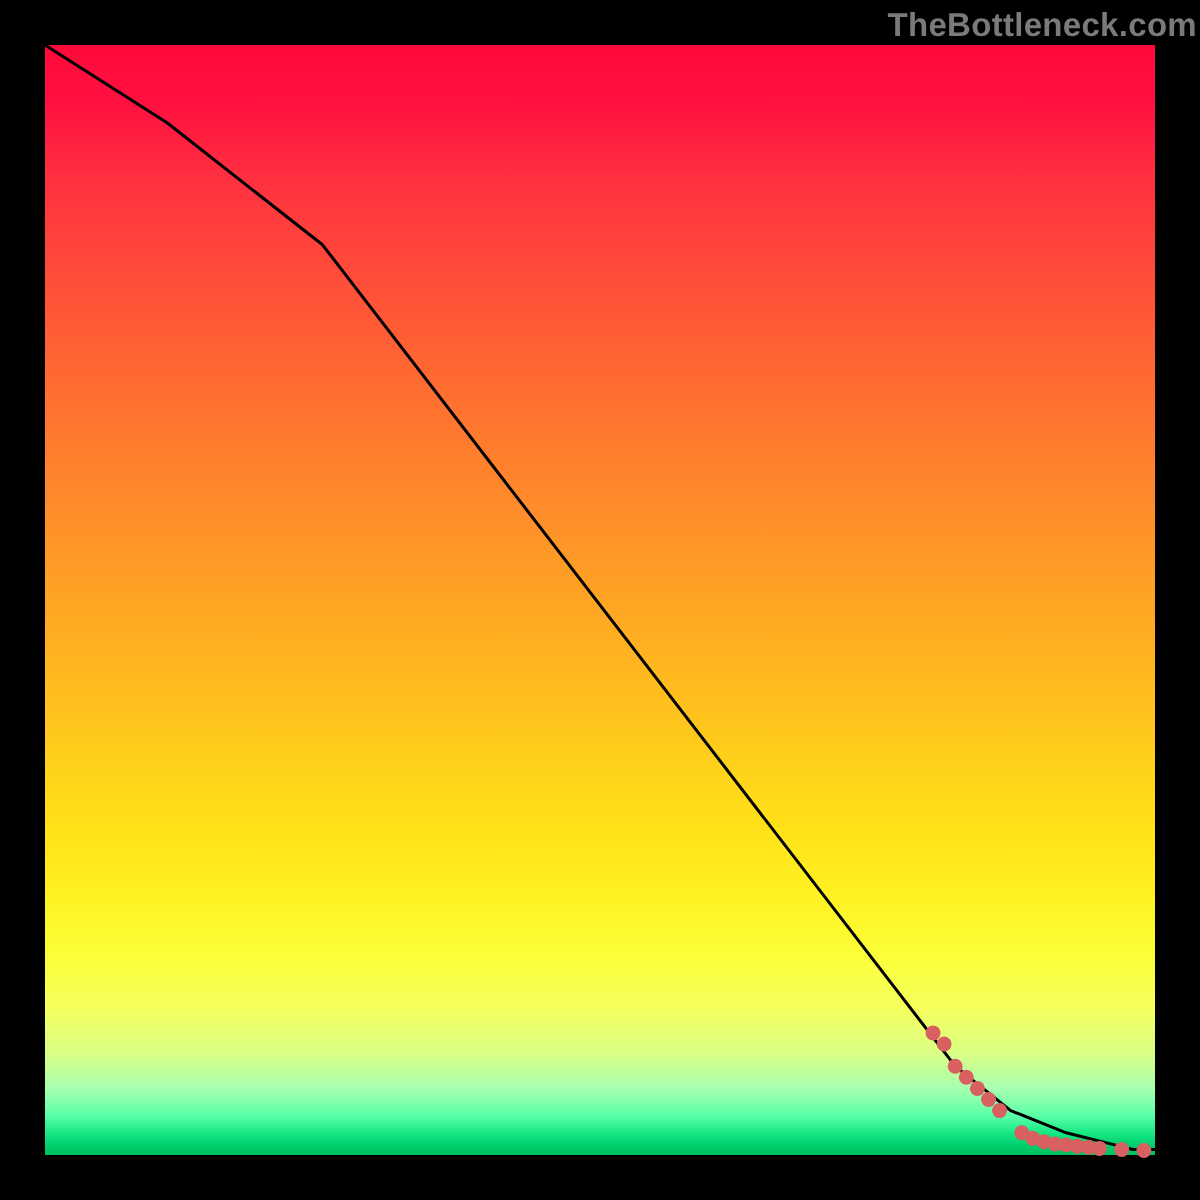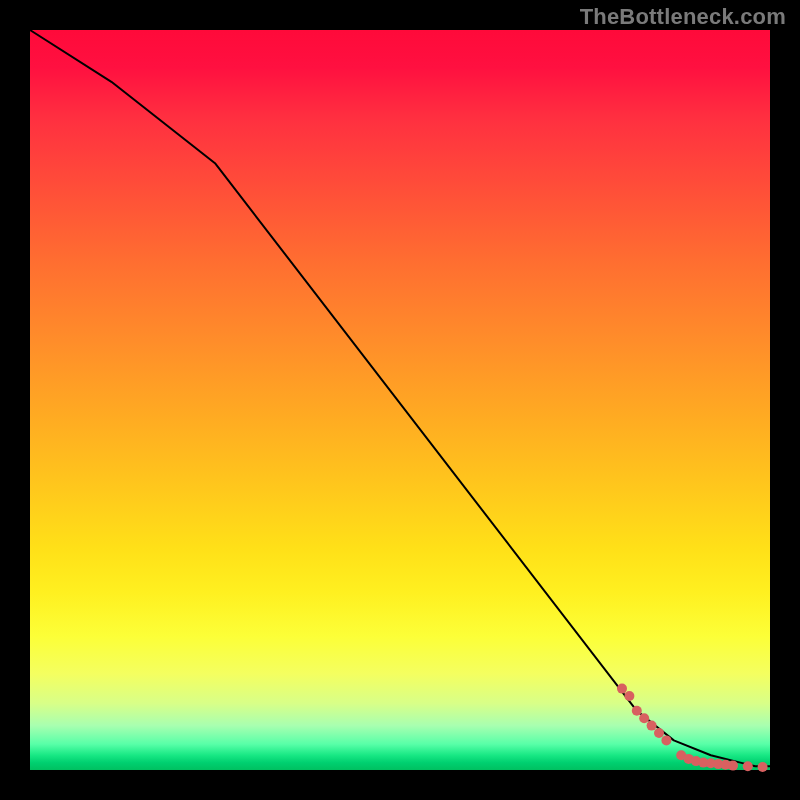--- a/index.html
+++ b/index.html
@@ -13,21 +13,21 @@
   }
   .stage {
     position: relative;
     width: 800px;
     height: 800px;
     background: #000;
   }
   .watermark {
     position: absolute;
     top: 4px;
-    right: 14px;
+    right: 2px;
     font-size: 22px;
     font-weight: 600;
     color: #7a7a7a;
     letter-spacing: 0.2px;
     z-index: 10;
   }
   .plot-area {
     position: absolute;
     left: 30px;
     top: 30px;

